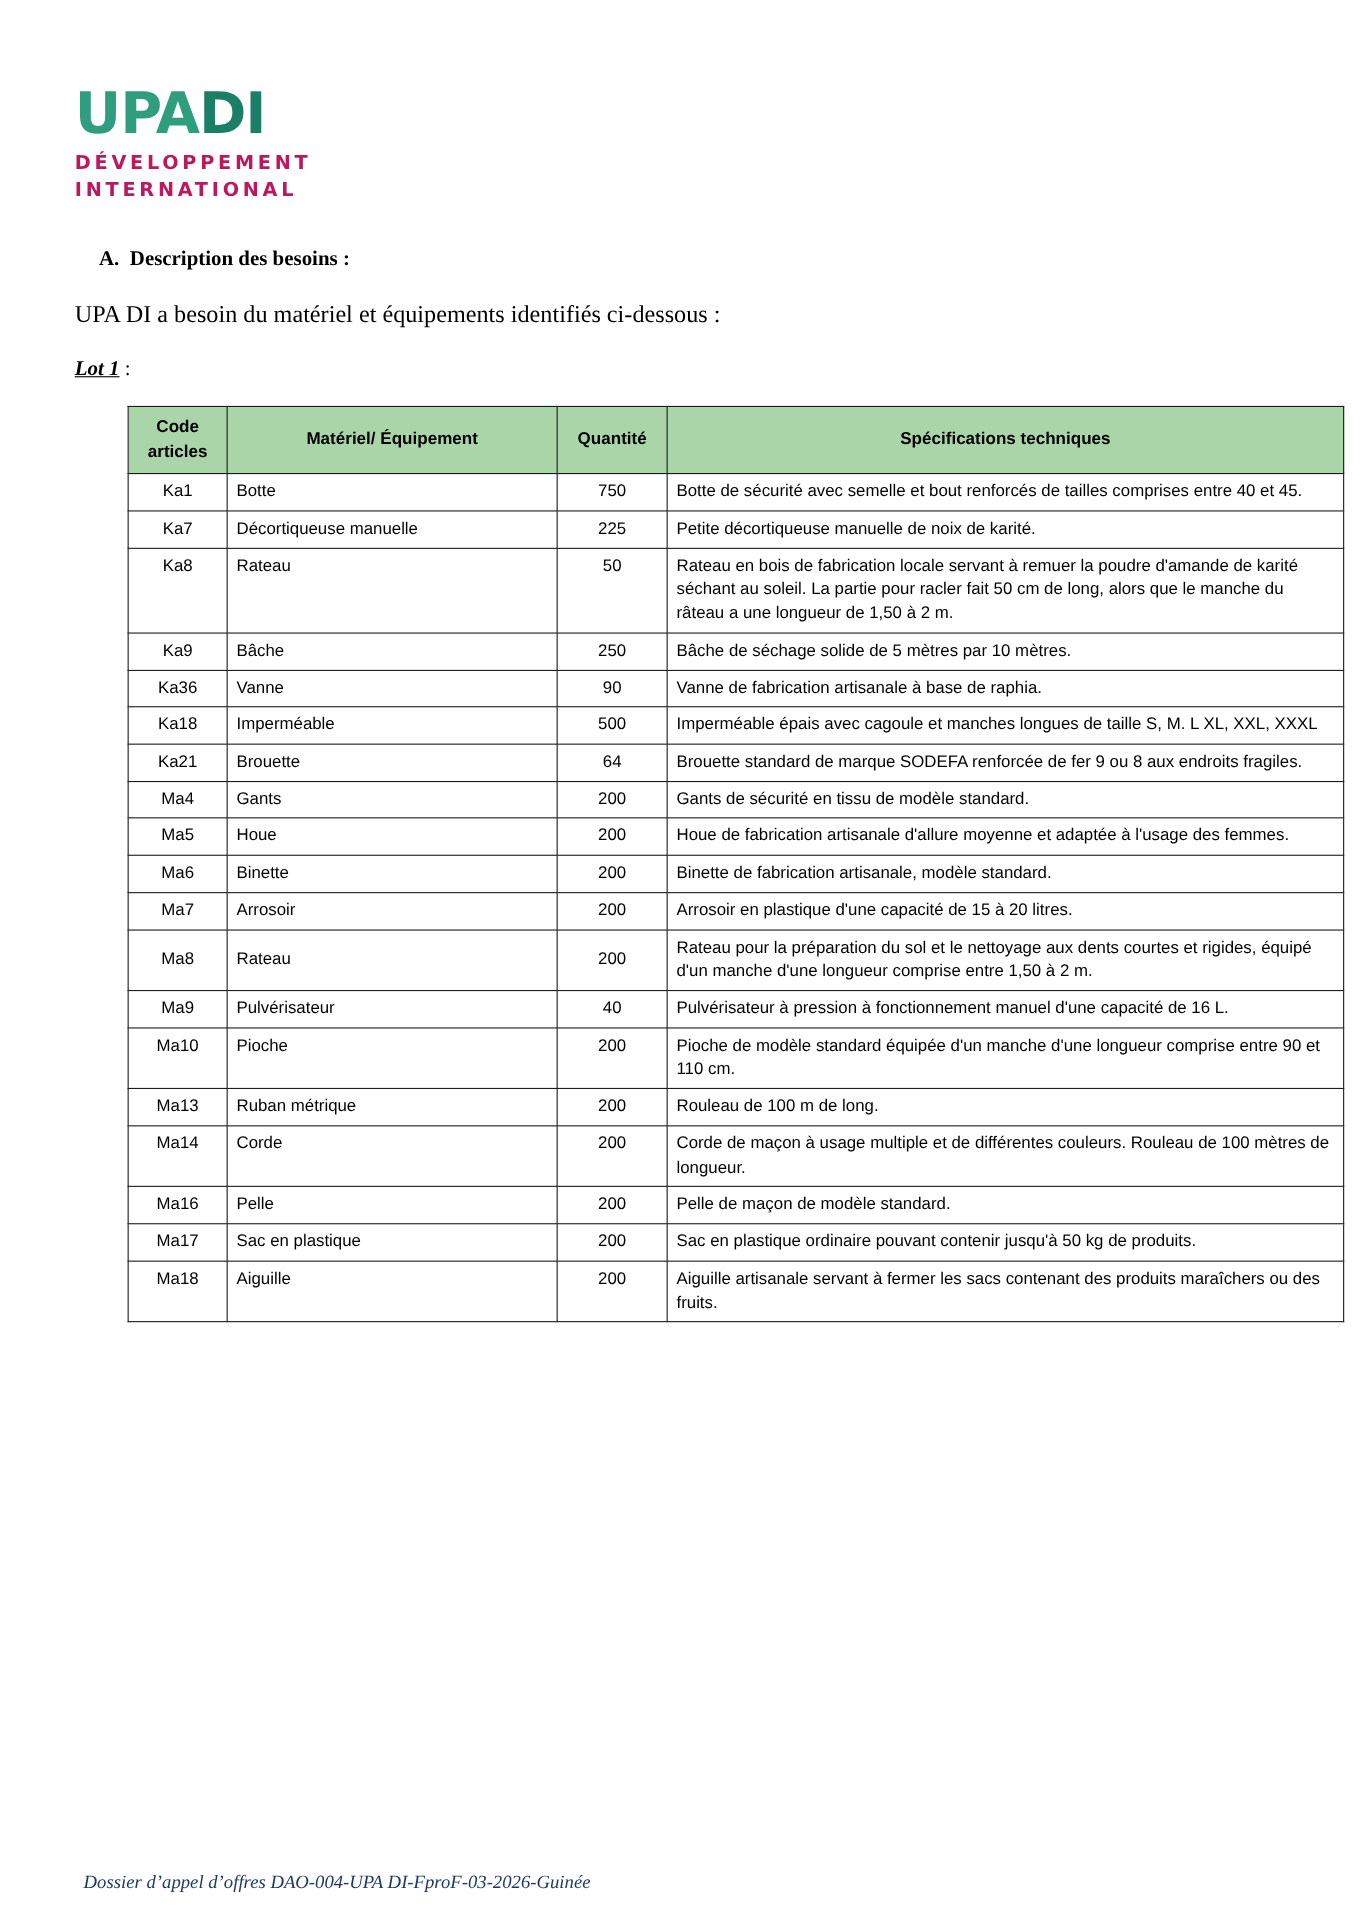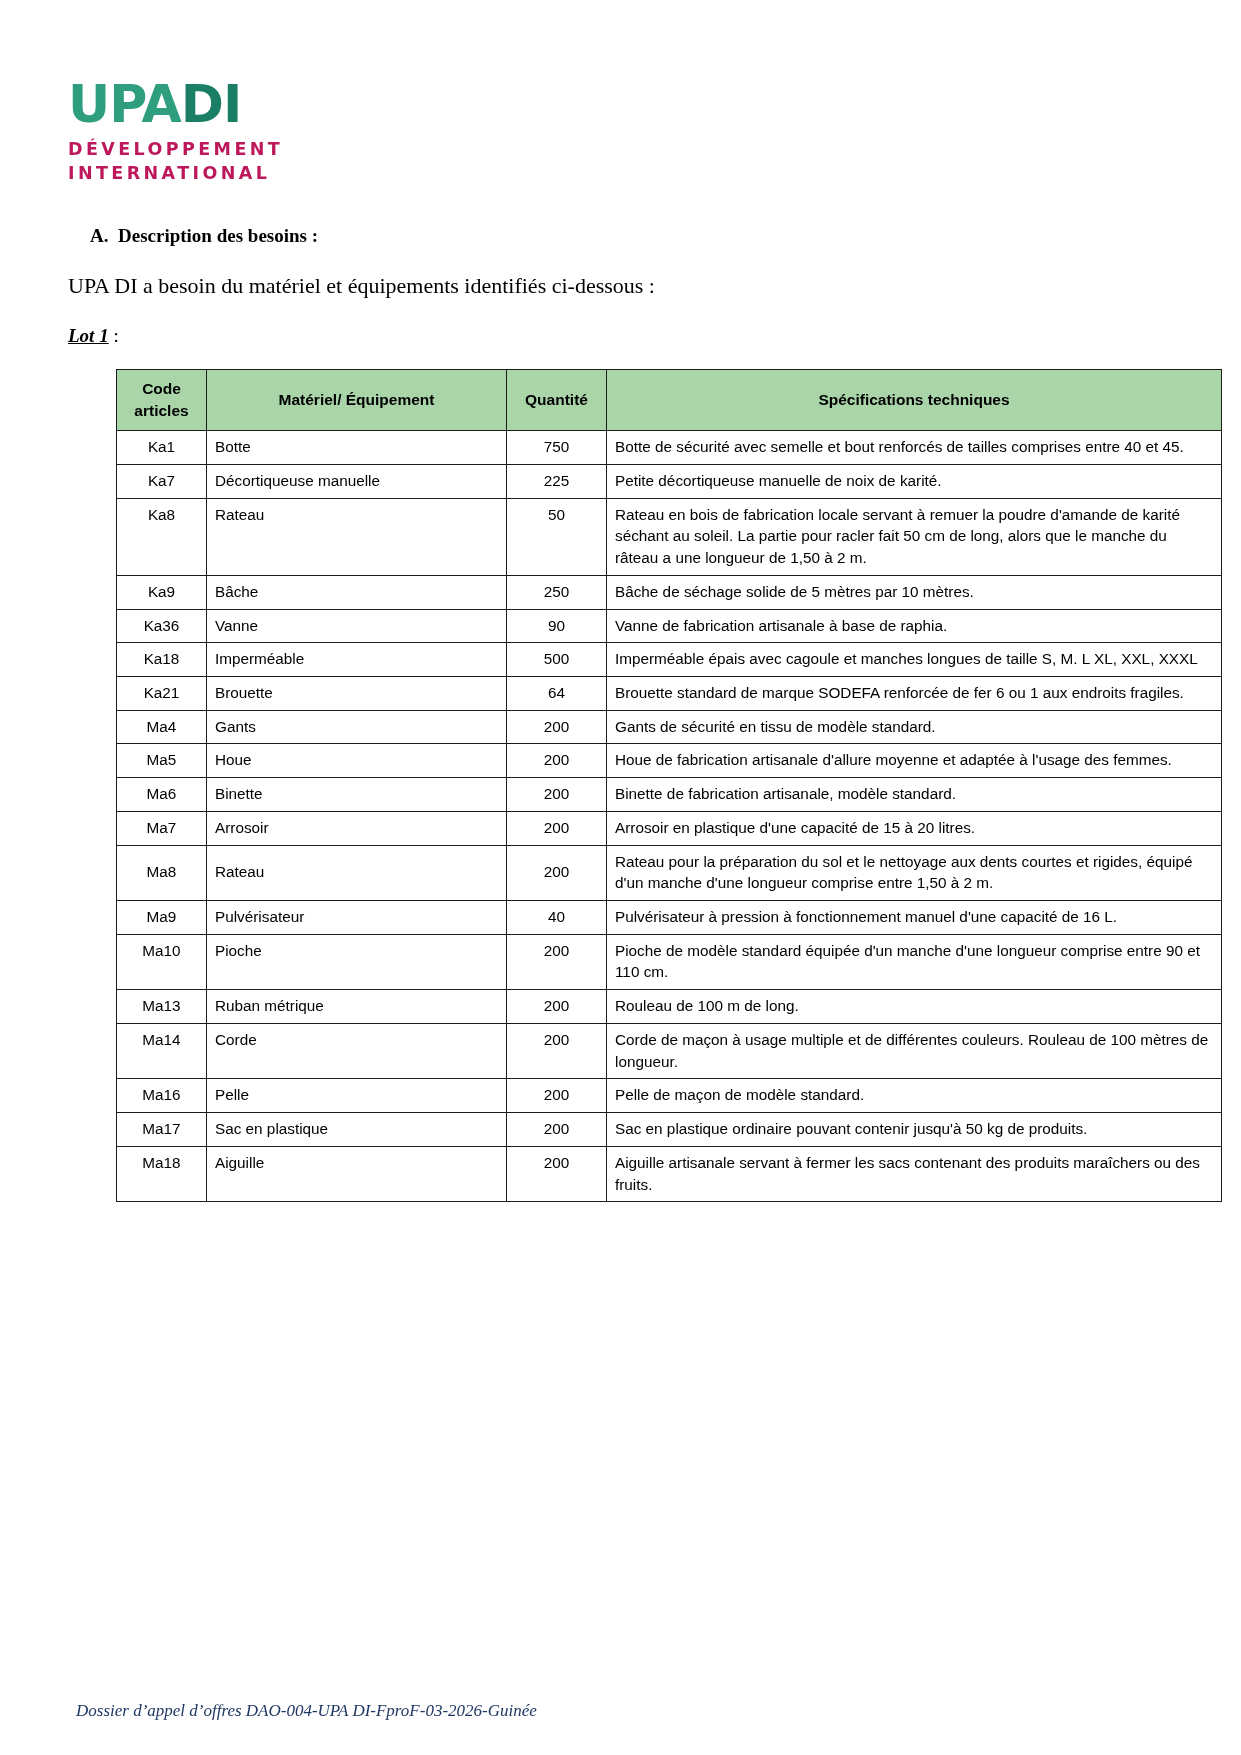--- a/index.html
+++ b/index.html
@@ -195,21 +195,21 @@
       <tr>
         <td class="code">Ka18</td>
         <td class="name">Imperméable</td>
         <td class="qty">500</td>
         <td class="spec">Imperméable épais avec cagoule et manches longues de taille S, M. L XL, XXL, XXXL</td>
       </tr>
       <tr>
         <td class="code">Ka21</td>
         <td class="name">Brouette</td>
         <td class="qty">64</td>
-        <td class="spec">Brouette standard de marque SODEFA renforcée de fer 6 ou 1 aux endroits fragiles.</td>
+        <td class="spec">Brouette standard de marque SODEFA renforcée de fer 9 ou 8 aux endroits fragiles.</td>
       </tr>
       <tr>
         <td class="code">Ma4</td>
         <td class="name">Gants</td>
         <td class="qty">200</td>
         <td class="spec">Gants de sécurité en tissu de modèle standard.</td>
       </tr>
       <tr>
         <td class="code">Ma5</td>
         <td class="name">Houe</td>

